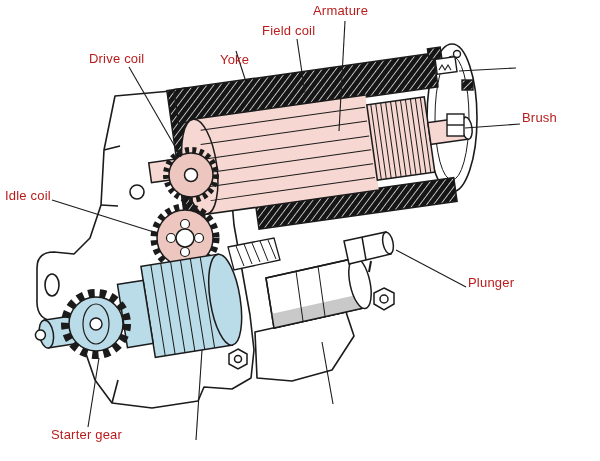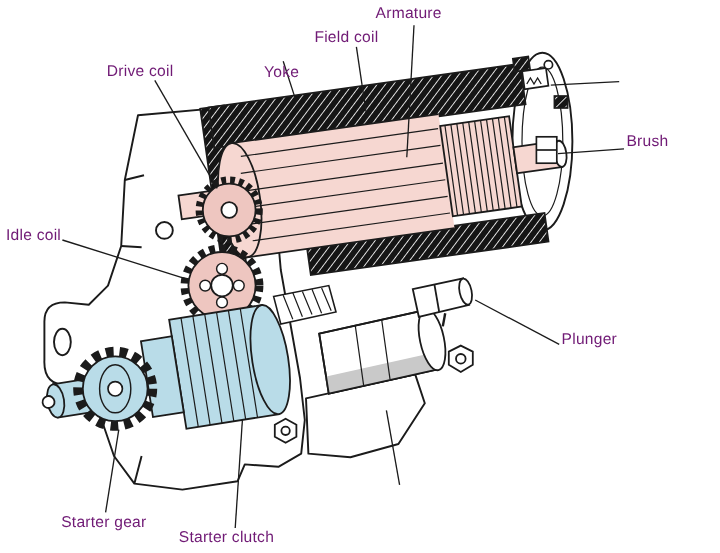--- a/index.html
+++ b/index.html
@@ -2,21 +2,21 @@
 <html><head>
 <meta charset="utf-8">
 <style>
   html,body{margin:0;padding:0;background:#ffffff;}
   .stage{
     position:relative;width:600px;height:461px;background:#ffffff;
     font-family:"Liberation Sans",sans-serif;overflow:hidden;
   }
   .stage svg{position:absolute;left:0;top:0;}
   .lbl{
-    position:absolute;font-size:13px;color:#701a75;
+    position:absolute;font-size:13px;color:#b91c1c;
     white-space:nowrap;letter-spacing:.2px;
   }
 </style>
 </head>
 <body>
 
 <div class="stage">
 
   <svg width="600" height="461" viewBox="0 0 600 461">
     <defs>
@@ -135,15 +135,14 @@
   </svg>
 
   <span class="lbl" style="left:313px;top:3px">Armature</span>
   <span class="lbl" style="left:262px;top:23px">Field coil</span>
   <span class="lbl" style="left:220px;top:52px">Yoke</span>
   <span class="lbl" style="left:89px;top:51px">Drive coil</span>
   <span class="lbl" style="left:522px;top:110px">Brush</span>
   <span class="lbl" style="left:5px;top:188px">Idle coil</span>
   <span class="lbl" style="left:468px;top:275px">Plunger</span>
   <span class="lbl" style="left:51px;top:427px">Starter gear</span>
-  <span class="lbl" style="left:149px;top:440px">Starter clutch</span>
 
 </div>
 
 </body></html>

